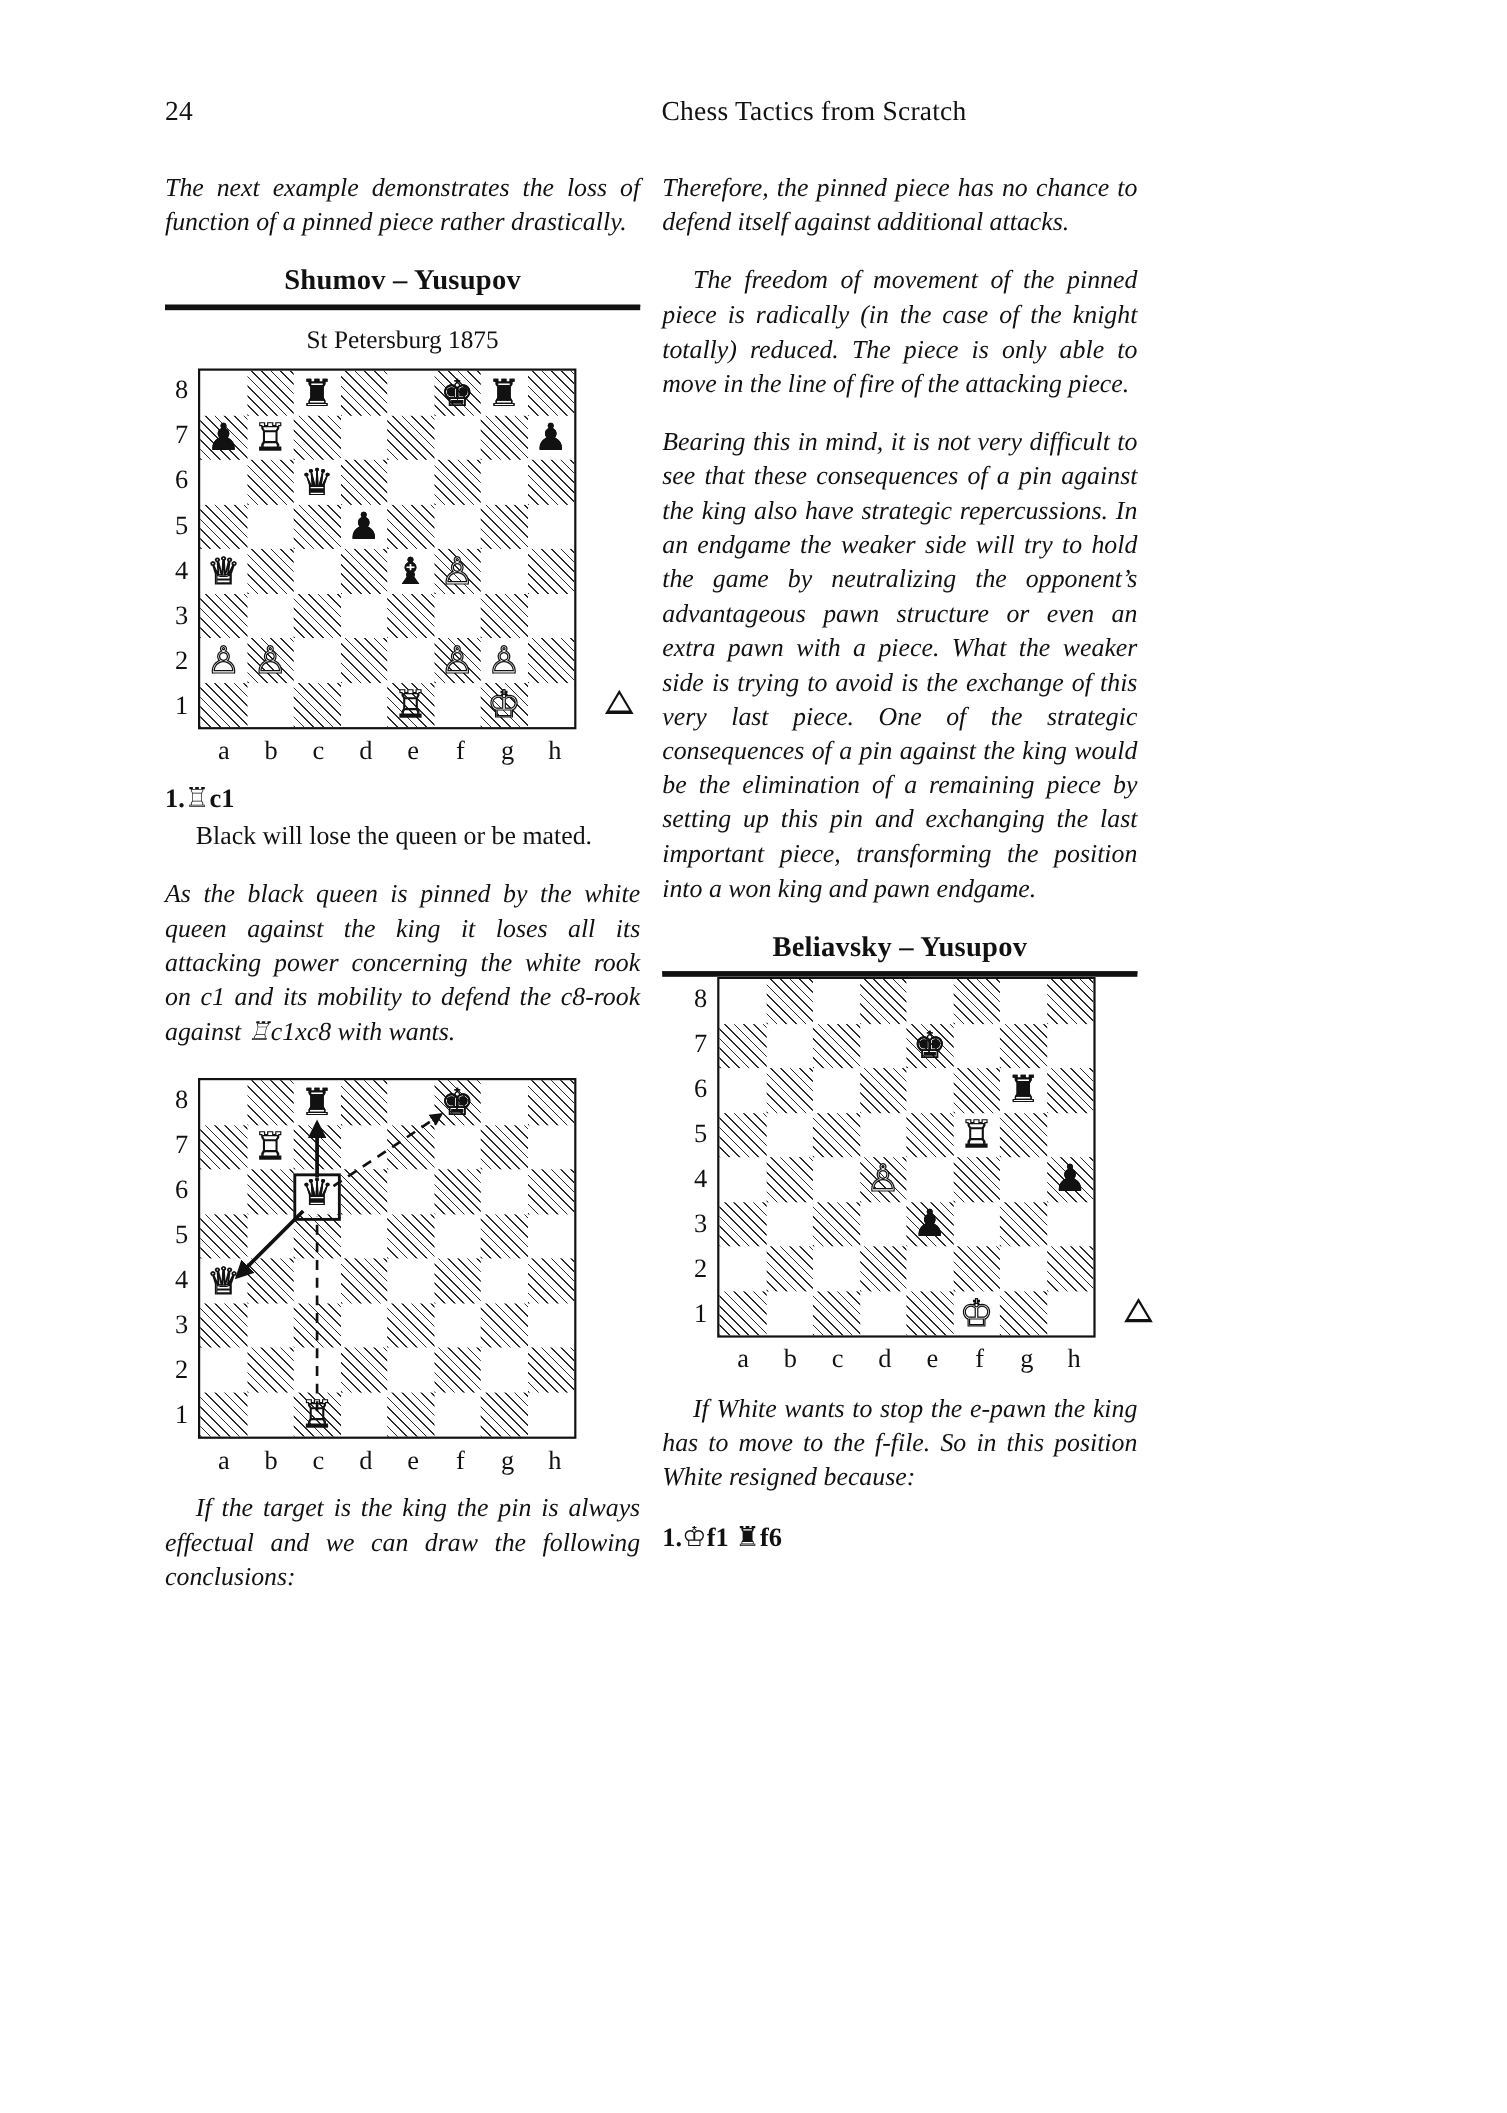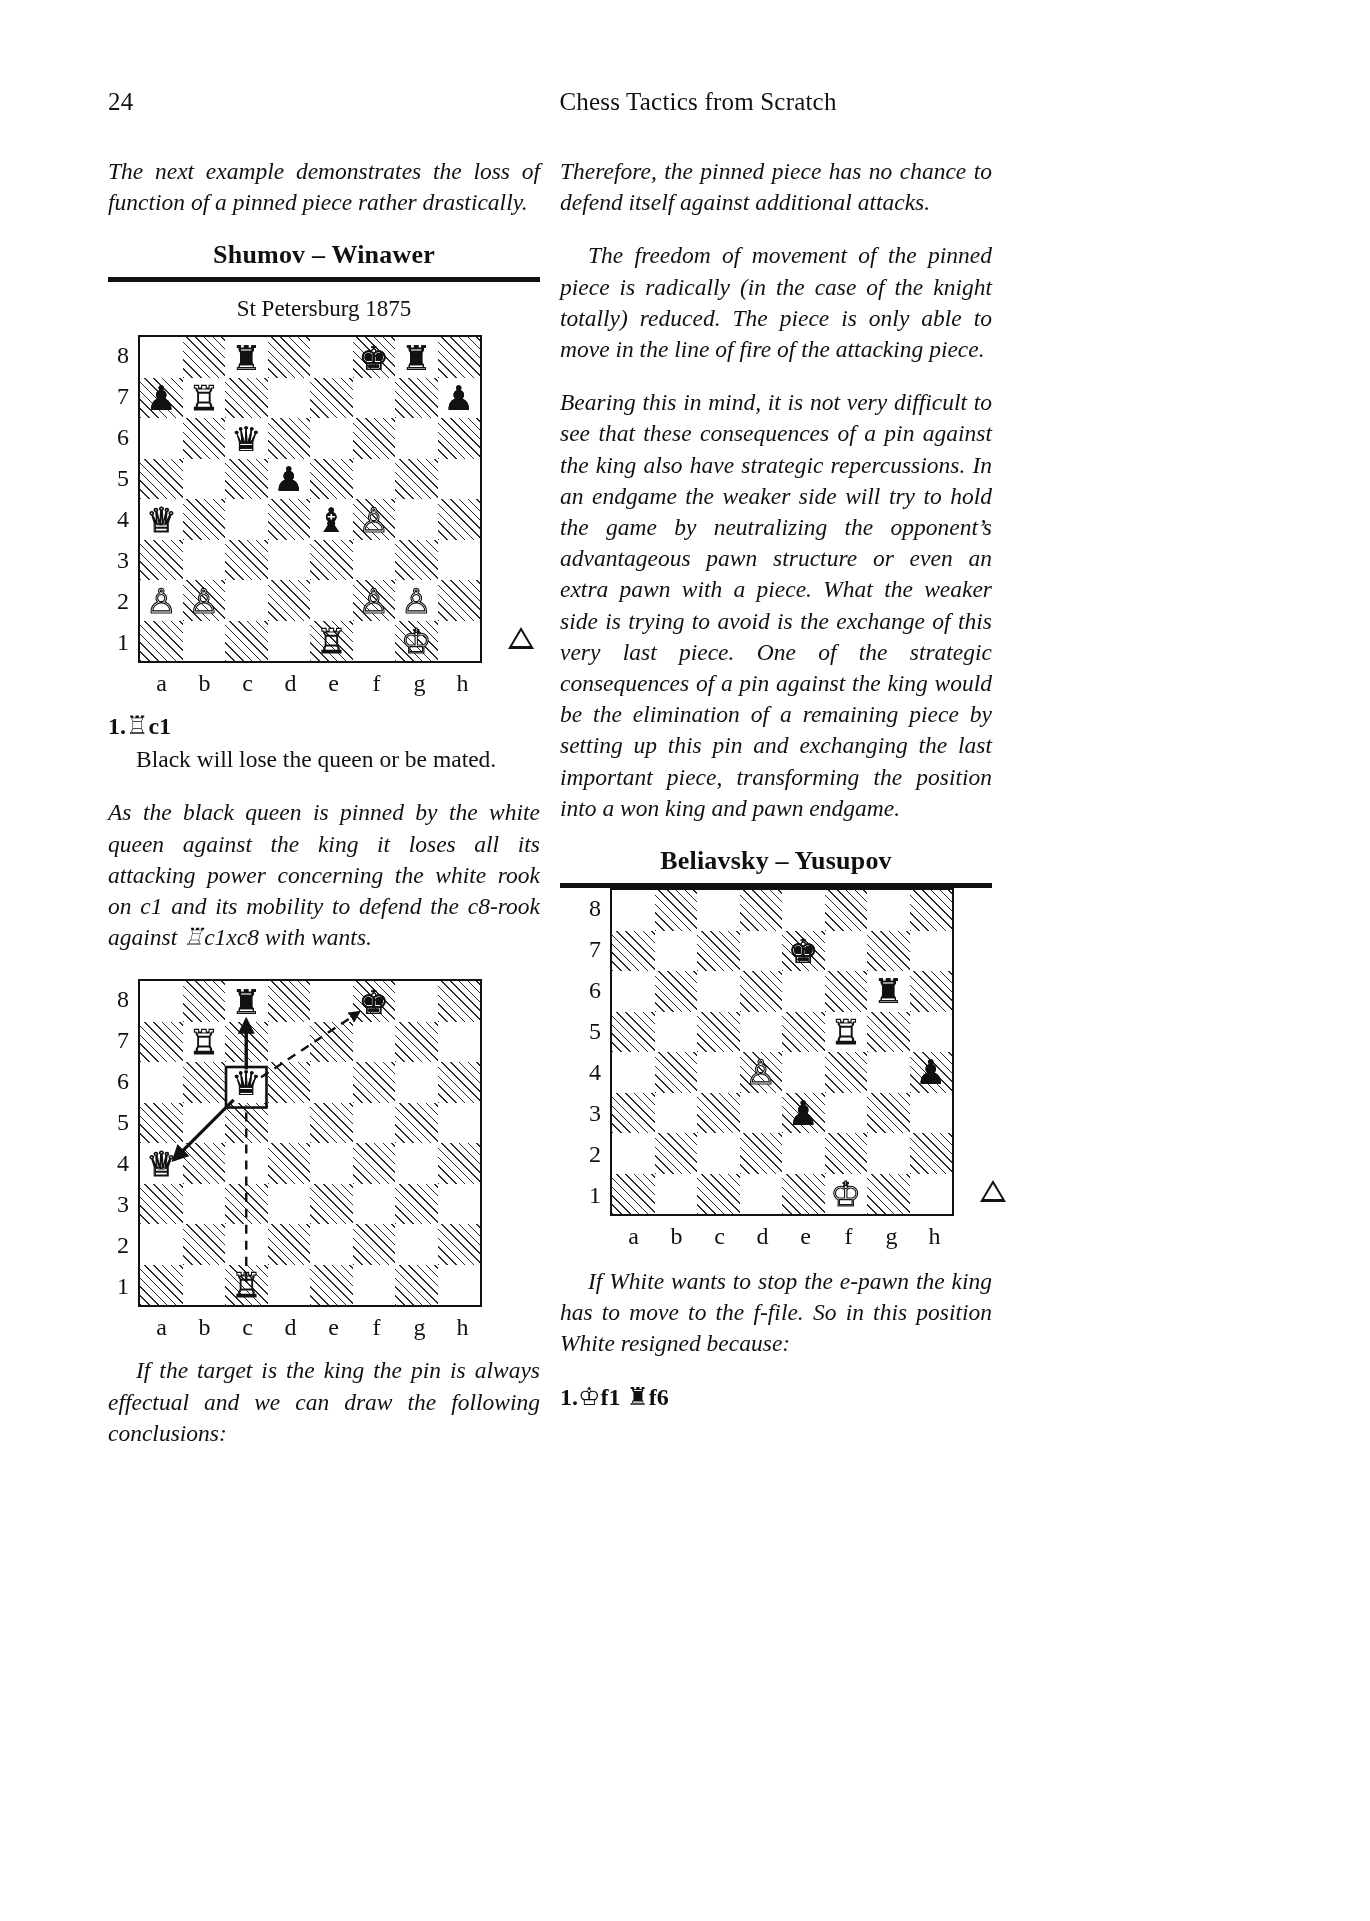--- a/index.html
+++ b/index.html
@@ -5,21 +5,21 @@
   * { box-sizing: border-box; }
   html,body { margin:0; padding:0; }
   body {
     width:1370px; height:1921px;
     background:#ffffff;
     font-family:"Liberation Serif", serif;
     color:#111111;
     position:relative;
     overflow:hidden;
   }
-  .page { position:absolute; inset:0; }
+  .page { position:absolute; inset:0;margin-left:42px; }
 
   
   .runhead {
     position:absolute; left:108px; top:88px; width:1160px;
     height:34px;
   }
   .folio {
     position:absolute; left:0; top:0;
     font-size:25px; letter-spacing:.3px;
   }
@@ -131,21 +131,21 @@
   <div class="runhead">
     <div class="folio">24</div>
     <div class="booktitle">Chess Tactics from Scratch</div>
   </div>
 
   <div class="col col-left">
 
     <p class="body">The next example demonstrates the loss of function of a pinned piece rather drastically.</p>
 
     <div class="gameheader">
-      <div class="names">Shumov – Winawer</div>
+      <div class="names">Shumov – Yusupov</div>
       <div class="rule"></div>
       <div class="event">St Petersburg 1875</div>
     </div>
 
     <div class="boardwrap">
       <div class="boardrow">
         <div class="ranks">
           <div>8</div>
           <div>7</div>
           <div>6</div>

